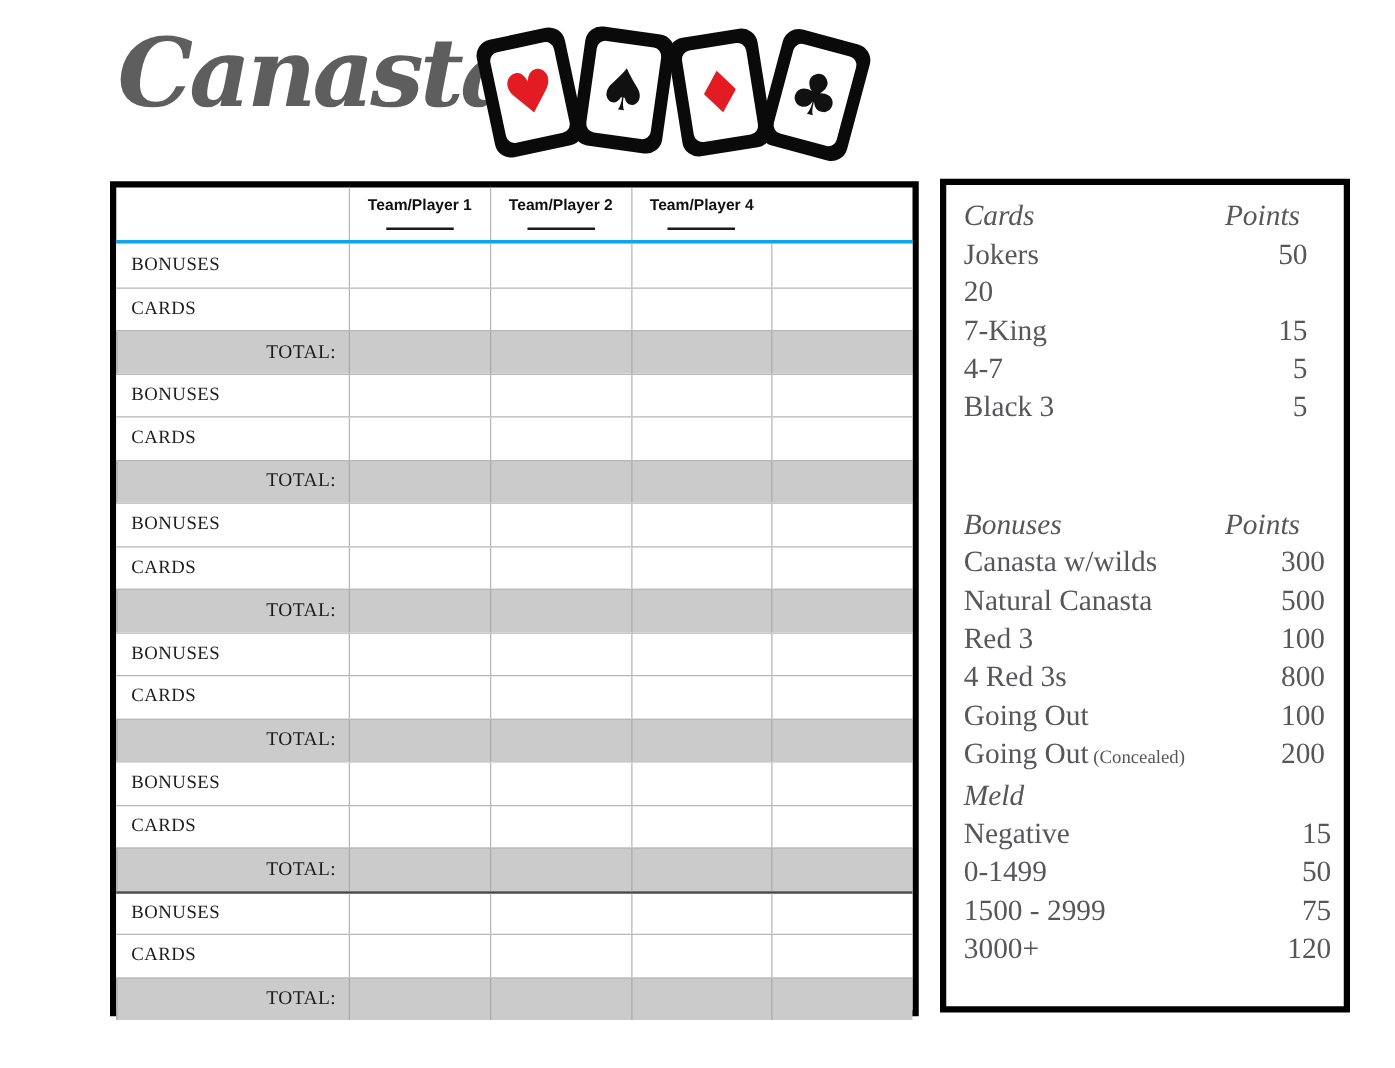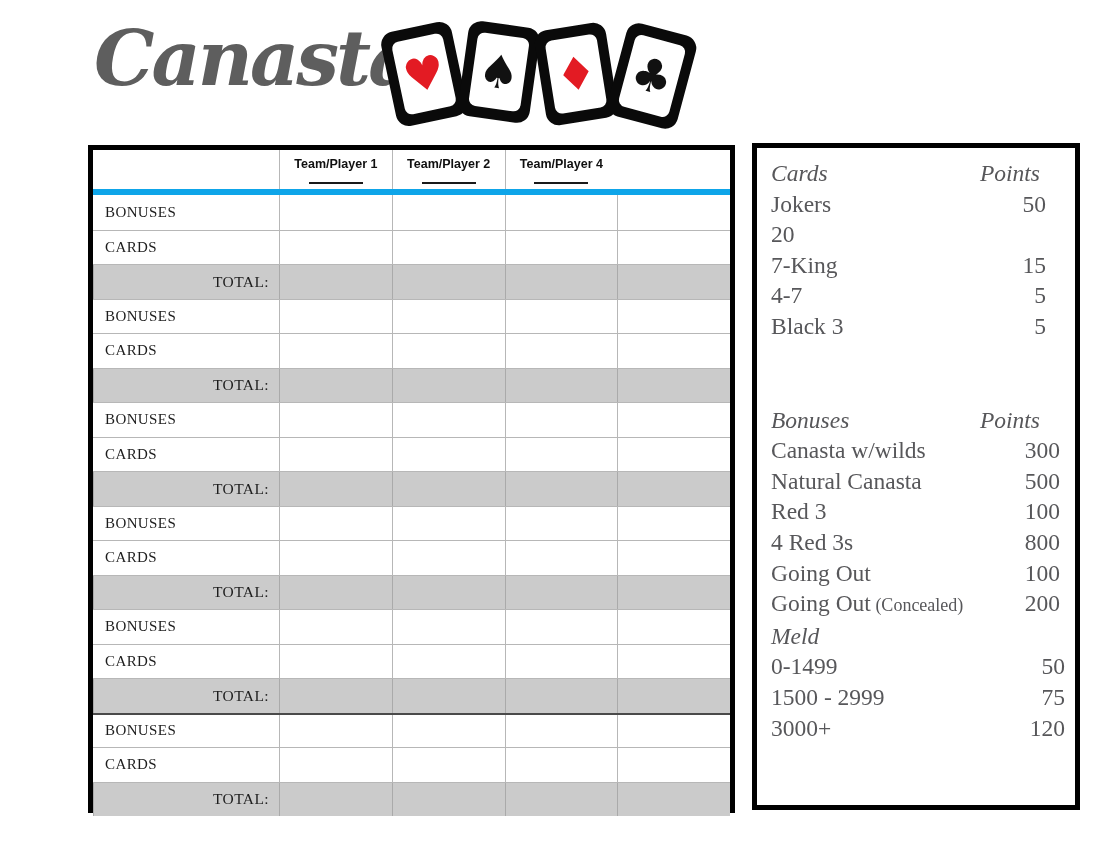--- a/index.html
+++ b/index.html
@@ -29,21 +29,21 @@
   .card3{left:540px;top:26px;transform:rotate(-9deg);z-index:3;}
   .card4{left:616px;top:28px;transform:rotate(15deg);z-index:4;}
 
   
   .score-table{
     position:absolute;left:88px;top:145px;width:647px;height:668px;
     border:5px solid #000;box-sizing:border-box;background:#fff;
   }
   .thead{
     display:grid;grid-template-columns:186px 1fr 1fr 1fr 1fr;height:45px;
-    border-bottom:6px solid #0ea5e9;box-sizing:border-box;
+    border-bottom:3px solid #0ea5e9;box-sizing:border-box;
   }
   .thcell{
     display:flex;flex-direction:column;align-items:center;padding-top:7px;
     border-left:1px solid #b7b7b7;box-sizing:border-box;
   }
   .thcell.first{border-left:none;}
   .thcell .tlabel{
     font-family:"Liberation Sans", sans-serif;font-weight:700;
     font-size:12.5px;color:#101010;letter-spacing:0px;white-space:nowrap;
   }
@@ -73,21 +73,21 @@
     position:absolute;left:752px;top:143px;width:328px;height:667px;
     border:5px solid #000;box-sizing:border-box;background:#fff;
     padding:10px 10px 0 14px;color:#57575a;
   }
   .prow{
     display:flex;justify-content:space-between;align-items:baseline;
     font-size:23.5px;line-height:30.6px;white-space:nowrap;
   }
   .prow .hleft,.prow .hright{font-style:italic;}
   .prow .hright{padding-right:25px;}
-  .note{font-size:18px;}
+  .note{font-size:15px;}
   .section.s1 .pvalue{padding-right:19px;}
   .section.s2{margin-top:63px;}
   .section.s2 .pvalue{padding-right:5px;}
   .section.s3{}
   .section.s3 .pvalue{padding-right:0;}
 </style>
 </head>
 <body>
 
 <div class="logo-title">Canasta</div>
@@ -315,20 +315,24 @@
           <span>Going Out<span class="note"> (Concealed)</span></span>
           <span class="pvalue">200</span>
         </div>
       </div>
       <div class="section s3">
         <div class="prow">
           <span class="hleft">Meld</span>
           <span class="hright"></span>
         </div>
         <div class="prow">
+          <span>Negative</span>
+          <span class="pvalue">15</span>
+        </div>
+        <div class="prow">
           <span>0-1499</span>
           <span class="pvalue">50</span>
         </div>
         <div class="prow">
           <span>1500 - 2999</span>
           <span class="pvalue">75</span>
         </div>
         <div class="prow">
           <span>3000+</span>
           <span class="pvalue">120</span>

